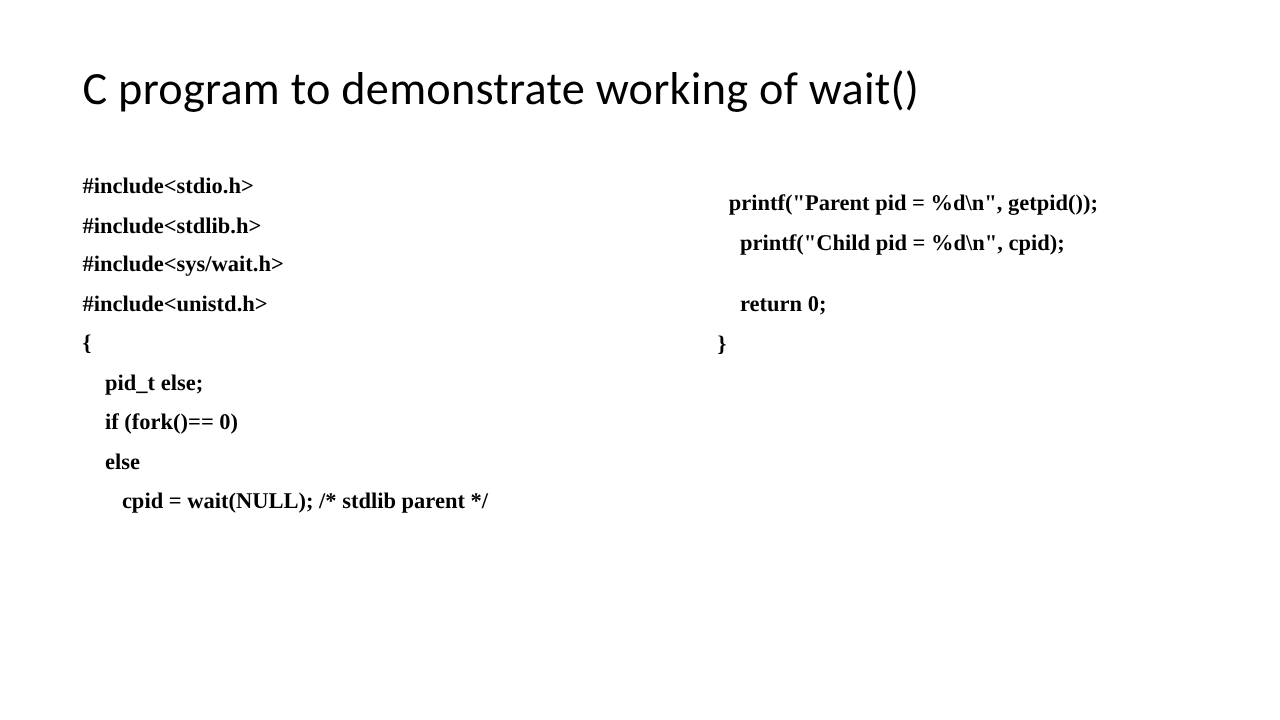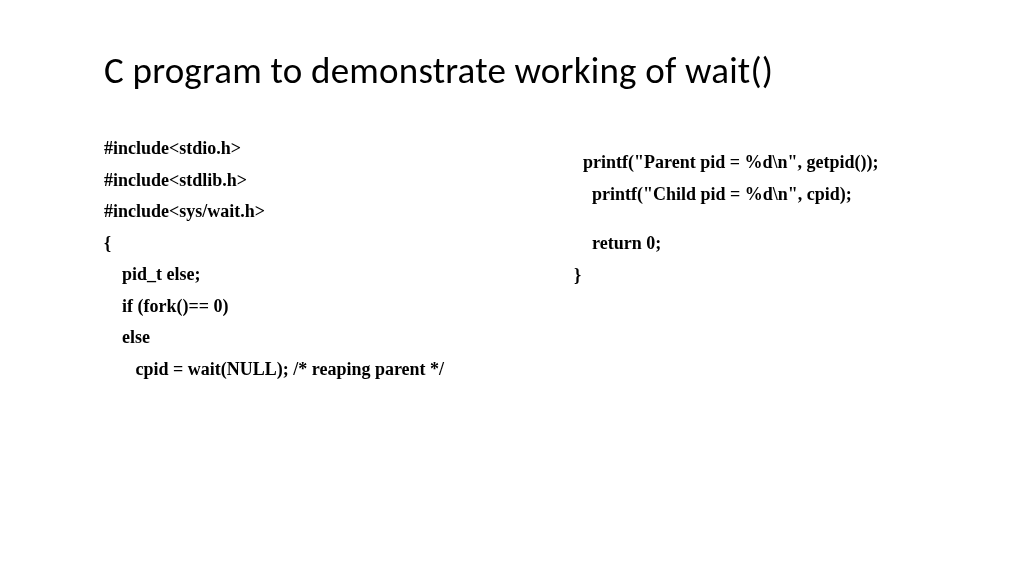--- a/index.html
+++ b/index.html
@@ -9,21 +9,21 @@
     }
     body {
       width: 1024px;
       height: 576px;
       background: #ffffff;
       font-family: Calibri, 'Segoe UI', Arial, sans-serif;
       color: #000000;
       overflow: hidden;
     }
     .slide {
-      padding: 48px 70px 30px 104px;
+      padding: 48px 70px 30px 66px;
       height: 100%;
     }
     .title {
       font-size: 37px;
       font-weight: 400;
       margin-bottom: 40px;
       letter-spacing: 0.2px;
     }
     .columns {
       display: flex;
@@ -51,25 +51,26 @@
 <body>
 
 <div class="slide">
   <h1 class="title">C program to demonstrate working of wait()</h1>
 
   <div class="columns">
     <div class="col-left">
       <div class="code-line">#include&lt;stdio.h&gt;</div>
       <div class="code-line">#include&lt;stdlib.h&gt;</div>
       <div class="code-line">#include&lt;sys/wait.h&gt;</div>
+      <div class="code-line">#include&lt;unistd.h&gt;</div>
       <div class="code-line">{</div>
       <div class="code-line">    pid_t else;</div>
       <div class="code-line">    if (fork()== 0)</div>
       <div class="code-line">    else</div>
-      <div class="code-line">       cpid = wait(NULL); /* reaping parent */</div>
+      <div class="code-line">       cpid = wait(NULL); /* stdlib parent */</div>
     </div>
 
     <div class="col-right">
       <div class="code-line">  printf("Parent pid = %d\n", getpid());</div>
       <div class="code-line">    printf("Child pid = %d\n", cpid);</div>
       <div class="gap"></div>
       <div class="code-line">    return 0;</div>
       <div class="code-line">}</div>
     </div>
   </div>

